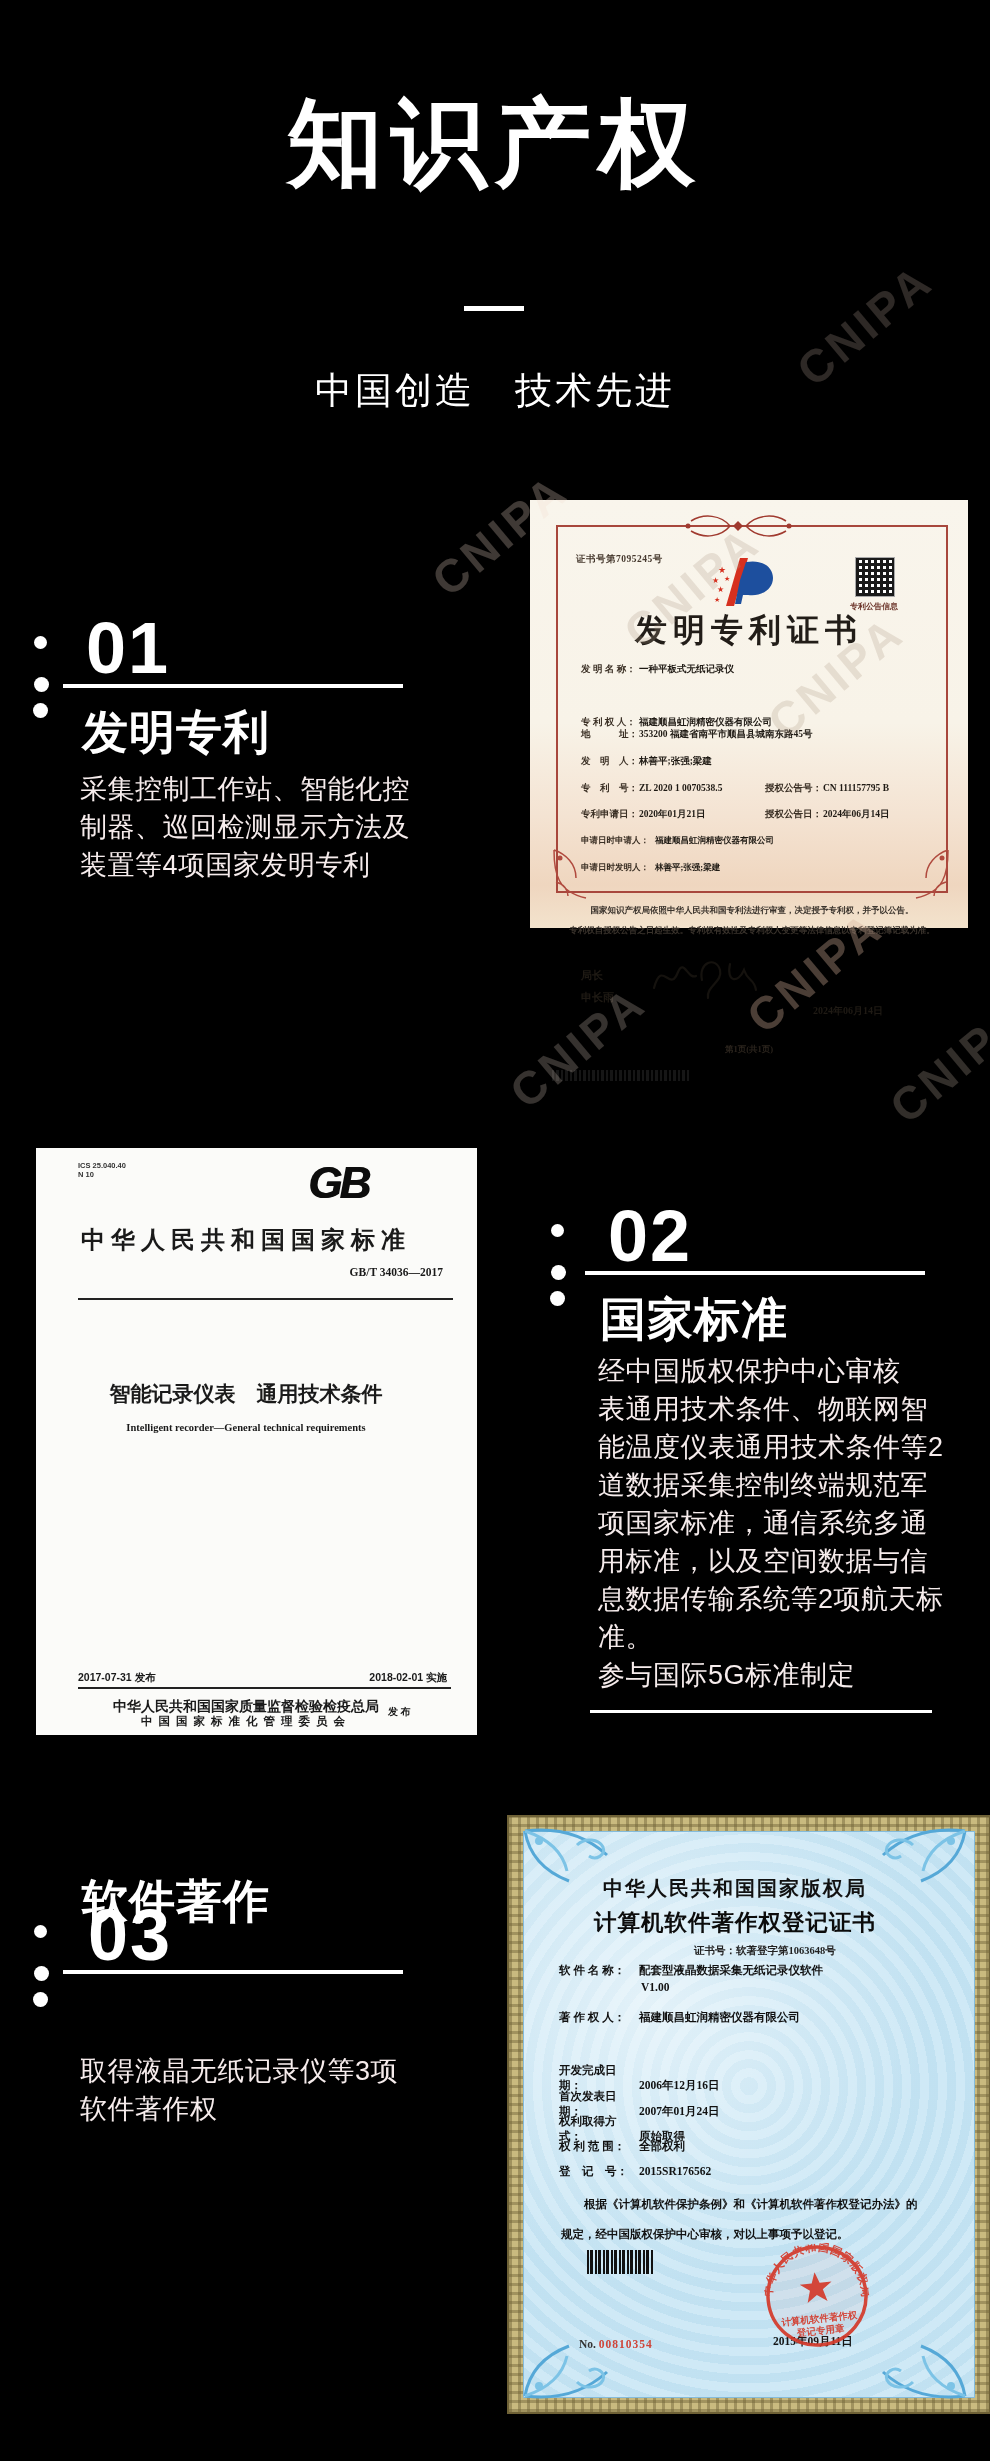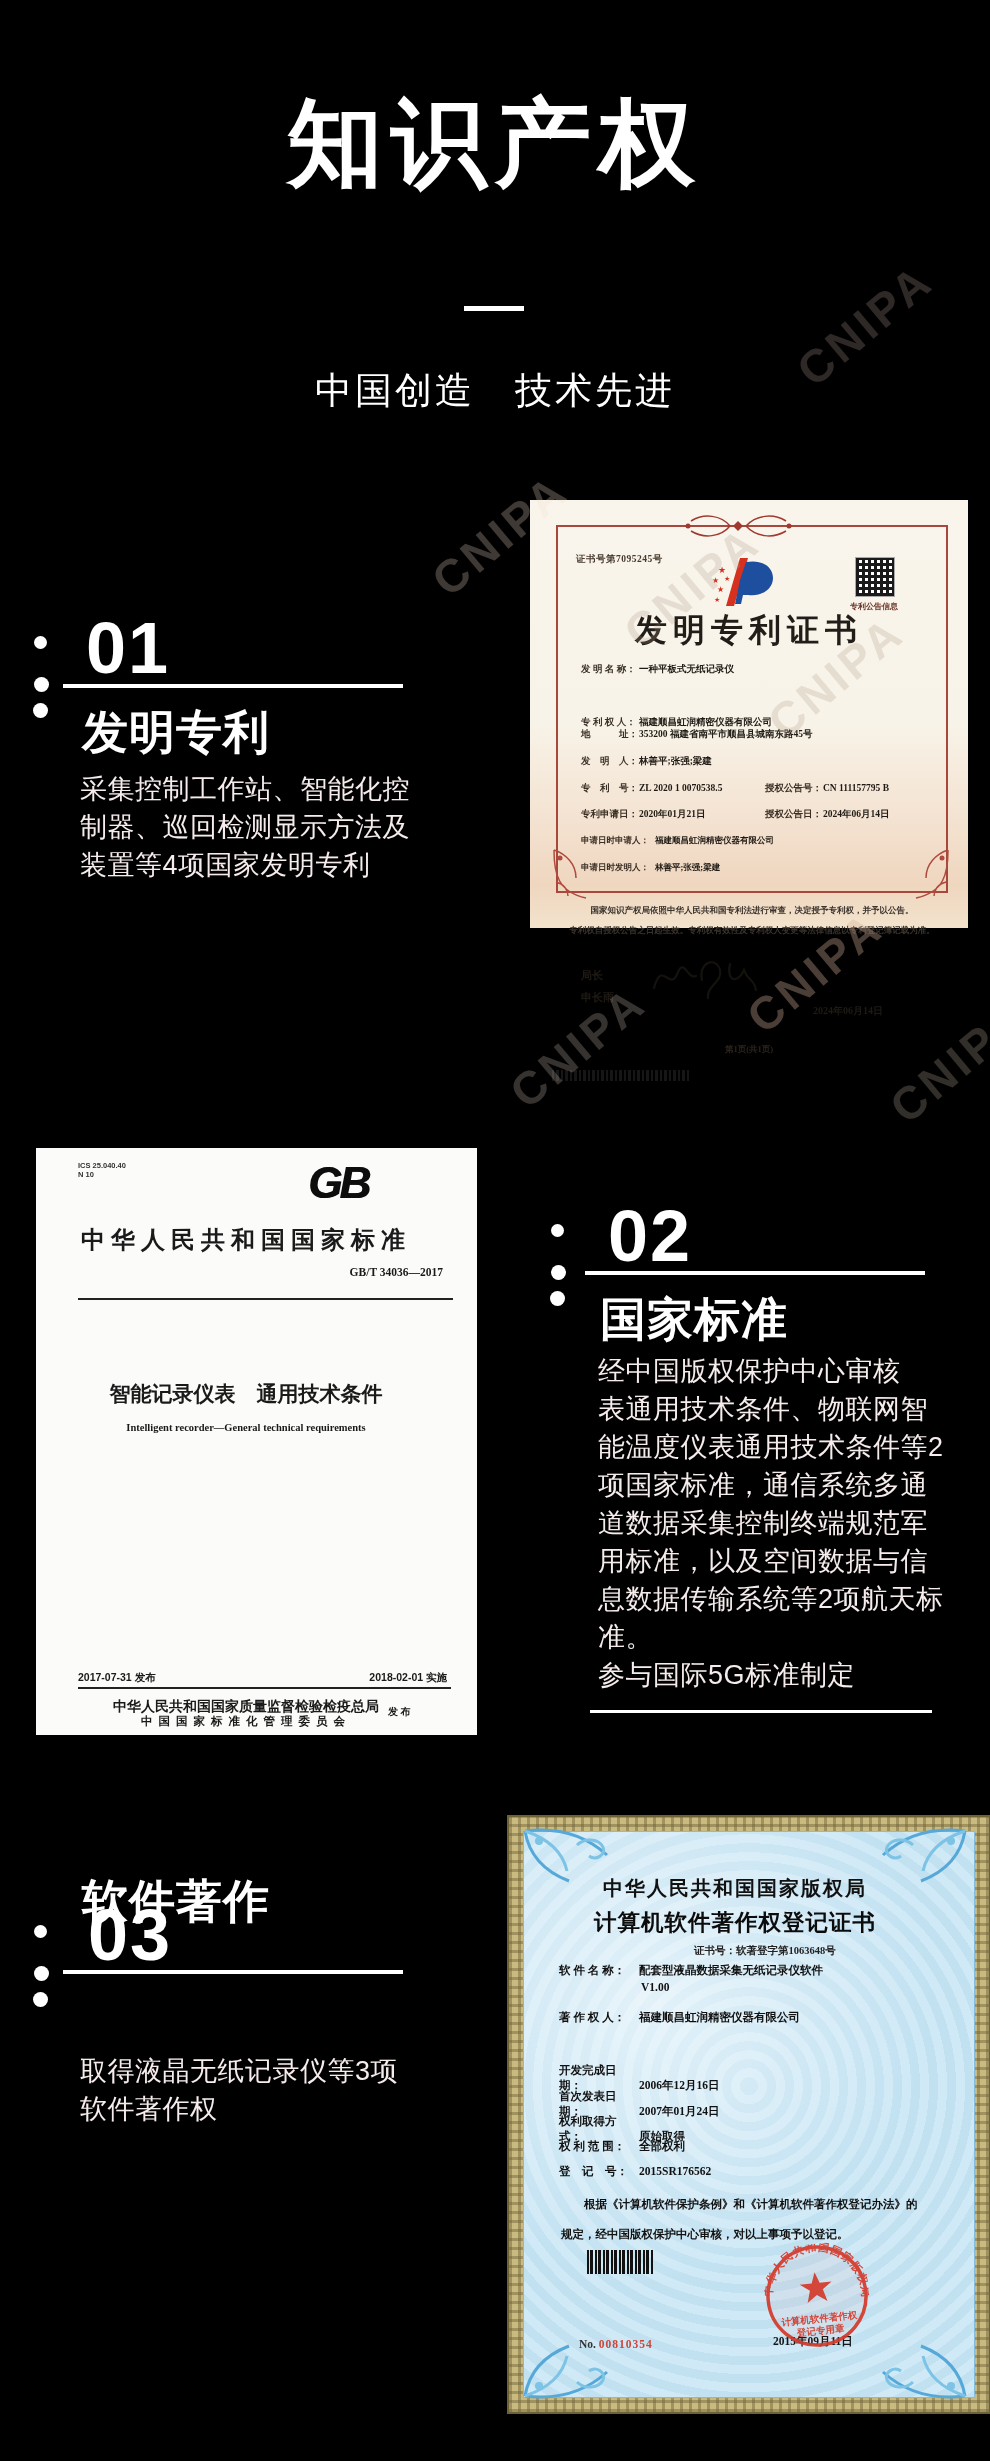--- a/index.html
+++ b/index.html
@@ -257,22 +257,22 @@
   <span class="dot" style="left:551px;top:1224px;width:13px;height:13px;"></span>
   <span class="dot" style="left:551px;top:1265px;width:15px;height:15px;"></span>
   <span class="dot" style="left:550px;top:1291px;width:15px;height:15px;"></span>
   <div class="sec-num" style="left:608px;top:1200px;">02</div>
   <div class="sec-rule" style="left:585px;top:1271px;width:340px;"></div>
   <div class="sec-head" style="left:600px;top:1296px;">国家标准</div>
   <div class="sec-body" style="left:598px;top:1352px;">
     <div>经中国版权保护中心审核</div>
     <div>表通用技术条件、物联网智</div>
     <div>能温度仪表通用技术条件等2</div>
+    <div>道数据采集控制终端规范军</div>
     <div>项国家标准，通信系统多通</div>
-    <div>道数据采集控制终端规范军</div>
     <div>用标准，以及空间数据与信</div>
     <div>息数据传输系统等2项航天标</div>
     <div>准。</div>
     <div>参与国际5G标准制定</div>
   </div>
   <div class="thin-rule" style="left:590px;top:1710px;width:342px;"></div>
 
   <span class="dot" style="left:34px;top:1925px;width:13px;height:13px;"></span>
   <span class="dot" style="left:34px;top:1966px;width:15px;height:15px;"></span>
   <span class="dot" style="left:33px;top:1992px;width:15px;height:15px;"></span>

